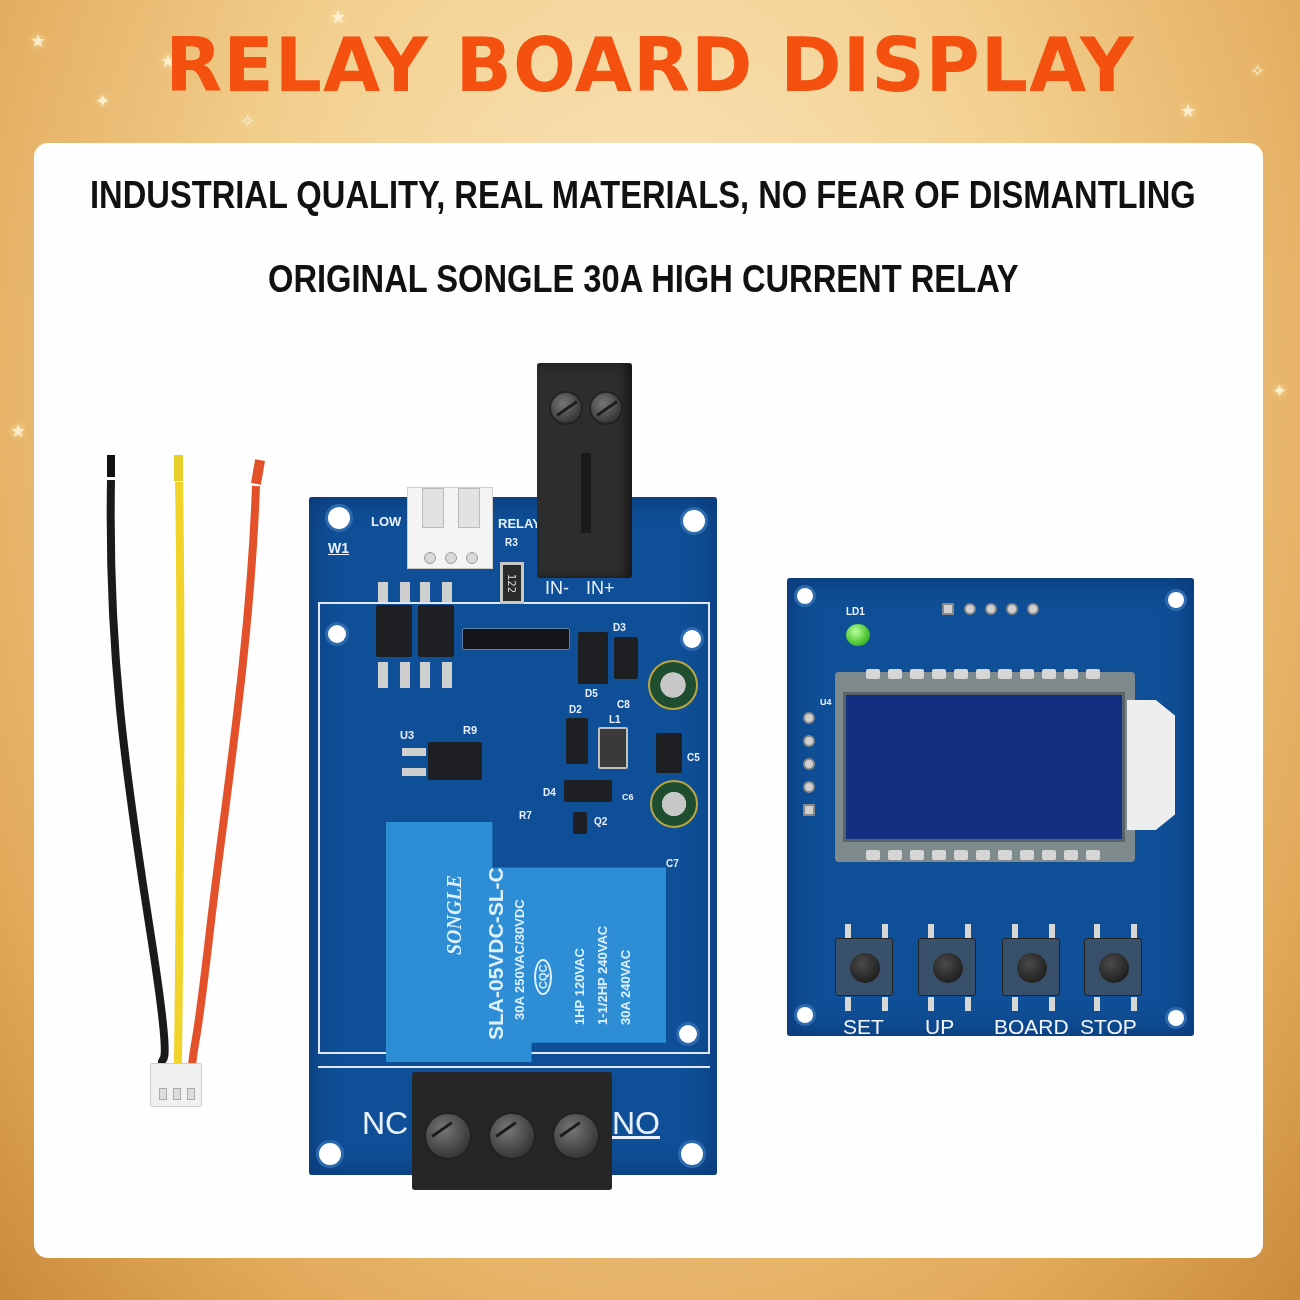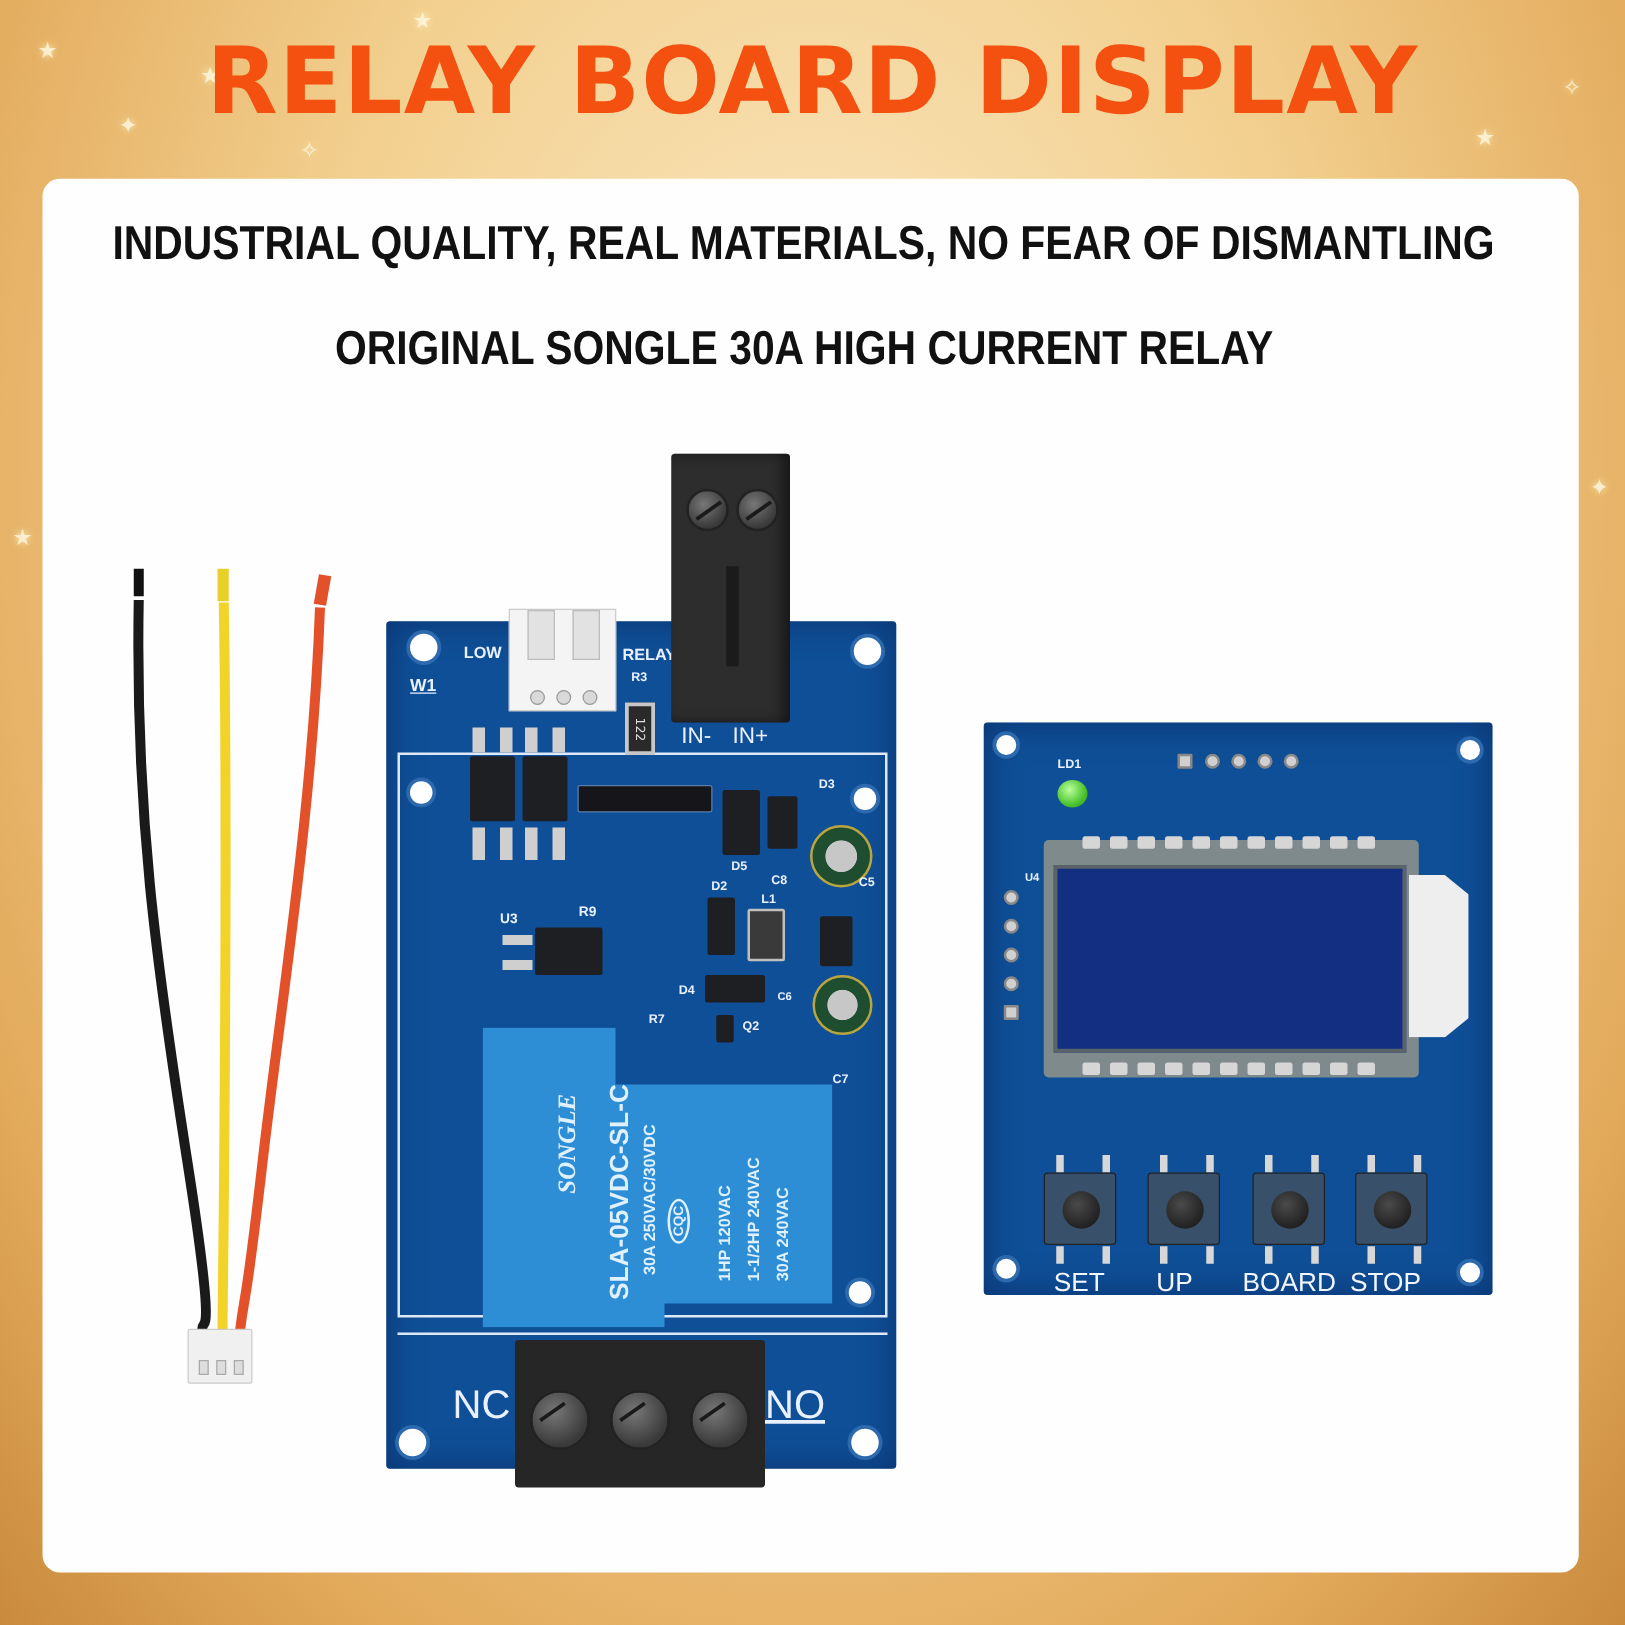--- a/index.html
+++ b/index.html
@@ -159,36 +159,36 @@
 <div class="chip-leg" style="left:442px;top:582px;width:10px;height:20px;"></div>
 <div class="chip-leg" style="left:378px;top:662px;width:10px;height:26px;"></div>
 <div class="chip-leg" style="left:400px;top:662px;width:10px;height:26px;"></div>
 <div class="chip-leg" style="left:420px;top:662px;width:10px;height:26px;"></div>
 <div class="chip-leg" style="left:442px;top:662px;width:10px;height:26px;"></div>
 <div class="chip" style="left:462px;top:628px;width:108px;height:22px;background:#15151a;border:1px solid #5c7ea8;"></div>
 
 <div class="chip" style="left:578px;top:632px;width:30px;height:52px;"></div>
 <span class="silk" style="left:585px;top:688px;font-size:10px;">D5</span>
 <div class="chip" style="left:614px;top:637px;width:24px;height:42px;"></div>
-<span class="silk" style="left:655px;top:622px;font-size:10px;">D3</span>
+<span class="silk" style="left:613px;top:622px;font-size:10px;">D3</span>
 <div class="cap" style="left:648px;top:660px;width:50px;height:50px;"></div>
 <span class="silk" style="left:617px;top:699px;font-size:10px;">C8</span>
 
 <span class="silk" style="left:400px;top:729px;font-size:11px;">U3</span>
 <div class="chip" style="left:428px;top:742px;width:54px;height:38px;"></div>
 <div class="chip-leg" style="left:402px;top:748px;width:24px;height:8px;"></div>
 <div class="chip-leg" style="left:402px;top:768px;width:24px;height:8px;"></div>
 <span class="silk" style="left:463px;top:724px;font-size:11px;">R9</span>
 
 <span class="silk" style="left:569px;top:704px;font-size:10px;">D2</span>
 <div class="chip" style="left:566px;top:718px;width:22px;height:46px;"></div>
 <span class="silk" style="left:609px;top:714px;font-size:10px;">L1</span>
 <div class="chip" style="left:598px;top:727px;width:30px;height:42px;background:#3a3a3a;border:2px solid #c0c0c0;"></div>
 <div class="chip" style="left:656px;top:733px;width:26px;height:40px;"></div>
-<span class="silk" style="left:687px;top:701px;font-size:10px;">C5</span>
+<span class="silk" style="left:687px;top:752px;font-size:10px;">C5</span>
 <span class="silk" style="left:543px;top:787px;font-size:10px;">D4</span>
 <div class="chip" style="left:564px;top:780px;width:48px;height:22px;"></div>
 <span class="silk" style="left:622px;top:792px;font-size:9px;">C6</span>
 <div class="cap" style="left:650px;top:780px;width:48px;height:48px;"></div>
 <span class="silk" style="left:666px;top:858px;font-size:10px;">C7</span>
 <span class="silk" style="left:519px;top:810px;font-size:10px;">R7</span>
 <span class="silk" style="left:594px;top:816px;font-size:10px;">Q2</span>
 <div class="chip" style="left:573px;top:812px;width:14px;height:22px;"></div>
 
 <div class="relay"></div>

